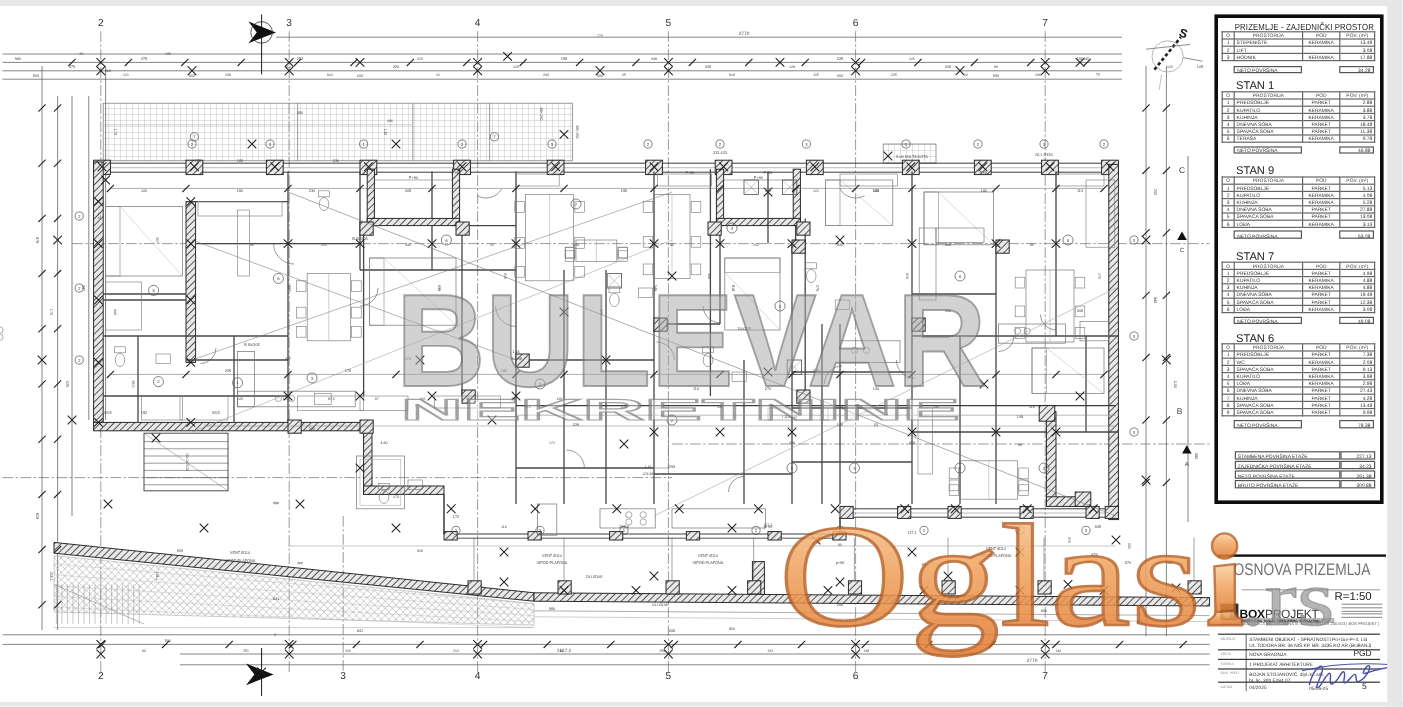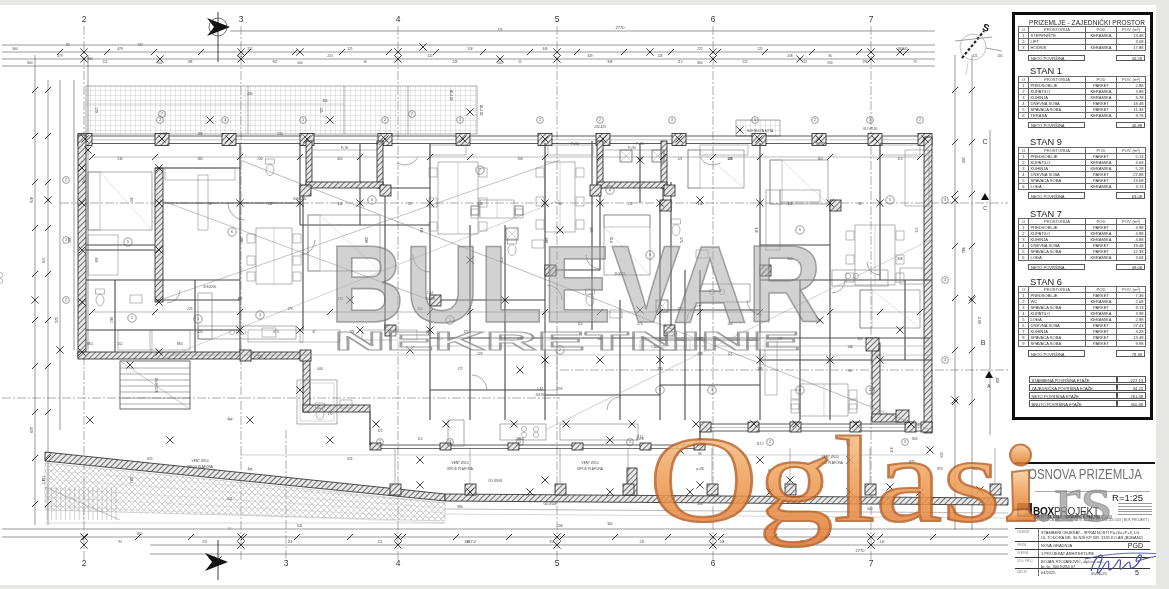--- a/index.html
+++ b/index.html
@@ -1249,21 +1249,21 @@
     </div>
 <div class="sumrow" style="top:377px">
       <span class="sl">NETO POVRŠINA ETAŽE</span>
       <span class="sv">261.38</span>
     </div>
 <div class="sumrow" style="top:385px">
       <span class="sl">BRUTO POVRŠINA ETAŽE</span>
       <span class="sv">300.88</span>
     </div>
 <div id="osn"><span>OSNOVA PRIZEMLJA</span></div>
-<div id="scale">R=1:25</div>
+<div id="scale">R=1:50</div>
 <div class="thinrule" style="top:476px;left:20px;width:115px"></div>
 <div id="boxlogo"><span class="bsq"><span class="bsq2"></span></span><b>BOX</b><span class="pj">PROJEKT</span></div>
 <div id="archline">ARHITEKTURA&nbsp;&nbsp;DIZAJN&nbsp;&nbsp;INŽENJERING&nbsp;&nbsp;KONSALTING</div>
 <div class="tinylines" style="top:488px;left:103px;width:34px">
       <i></i>
       <i></i>
       <i></i>
       <i></i>
       <i></i>
     </div>

